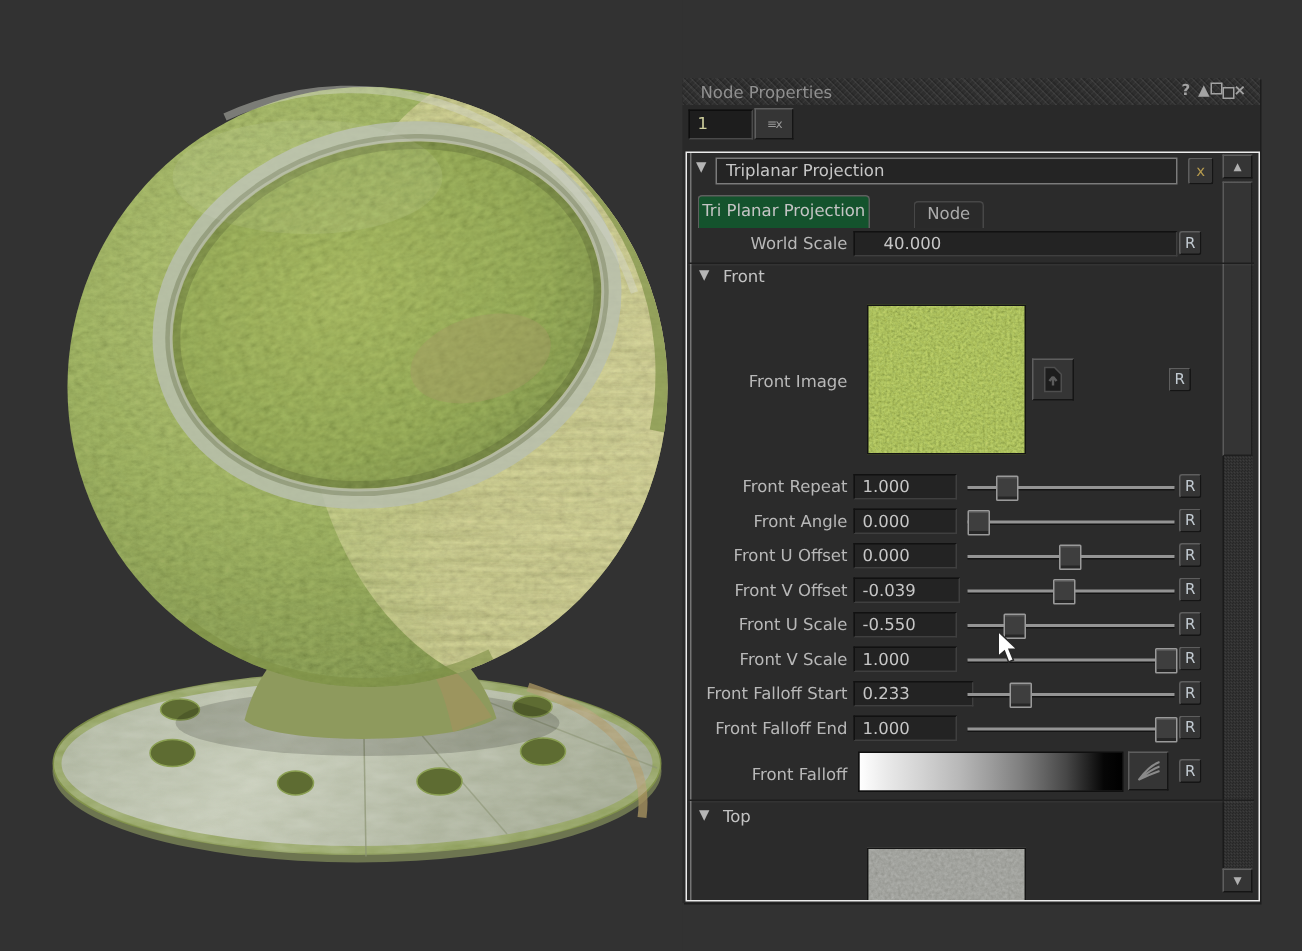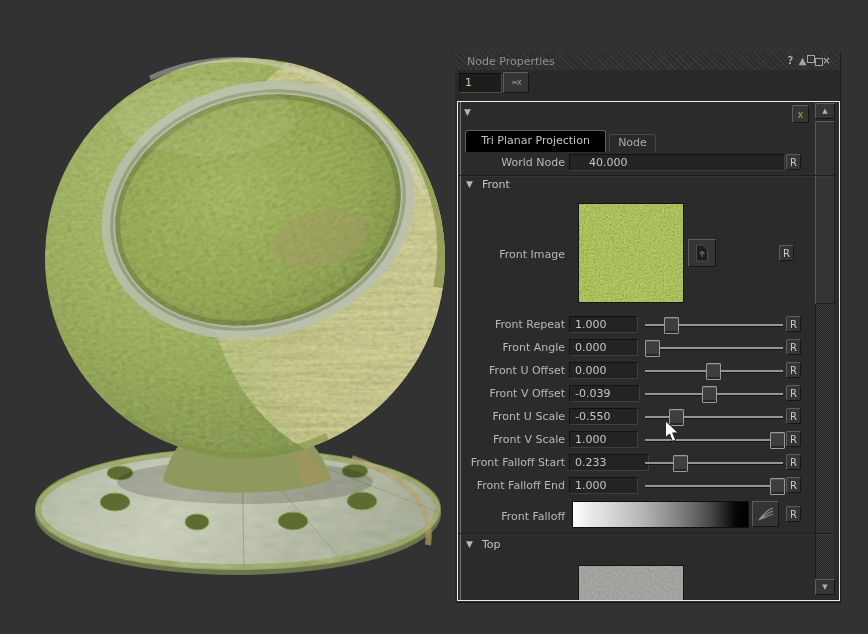--- a/index.html
+++ b/index.html
@@ -44,21 +44,21 @@
   .form{left:2px;top:49px;width:381px;height:498px;border:1px solid #ececec;
     background:#2b2b2b;overflow:hidden;}
   .form::before{content:"";position:absolute;left:2px;top:0;bottom:0;width:1px;background:#8f8f8f;opacity:.75;}
 
   .tri{color:#b5b5b5;font-size:9px;}
   .hdr-field{left:19px;top:3px;width:308px;height:18px;background:#242424;
     border:1px solid #7b7b7b;color:#c6c6c6;line-height:16px;padding-left:6px;box-sizing:border-box;}
   .hdr-x{left:334px;top:3px;width:17px;height:18px;font-size:10px;color:#b59a4e;border-radius:2px;}
 
   .tab{box-sizing:border-box;text-align:center;border-radius:3px 3px 0 0;}
-  .tab1{left:7px;top:28px;width:141px;height:22px;background:#000000;
+  .tab1{left:7px;top:28px;width:115px;height:22px;background:#14532d;
     border:1px solid #5f5f5f;border-bottom:none;color:#c4c4c4;line-height:20px;}
   .tab2{left:151px;top:32px;width:47px;height:18px;background:#2a2a2a;
     border:1px solid #474747;border-bottom:none;color:#ababab;line-height:16px;}
 
   .lblbox{left:4px;width:103px;text-align:right;line-height:17px;color:#b8b8b8;white-space:nowrap;}
   .sunken{background:#232323;border:1px solid #111;border-right-color:#3f3f3f;border-bottom-color:#3f3f3f;
     color:#c6c6c6;line-height:15px;padding-left:5px;box-sizing:border-box;height:17px;}
   .rbtn{width:15px;height:16px;border-radius:2px;font-size:10px;color:#c3cbd2;}
 
   .divider{left:1px;width:377px;height:1px;background:#1e1e1e;box-shadow:0 1px 0 rgba(255,255,255,.04);}
@@ -218,31 +218,32 @@
       <span class="tb-ic">×</span>
     </span>
   </div>
 
   <div class="abs idx-field">1</div>
   <button class="abs raised idx-btn">≡x</button>
 
   <div class="abs form">
 
     <span class="abs tri" style="left:6px;top:5px;">▼</span>
+    <div class="abs hdr-field">Triplanar Projection</div>
     <button class="abs raised hdr-x">x</button>
 
     <div class="abs scr-track"></div>
     <button class="abs raised scr-btn" style="top:1px;">▲</button>
     <div class="abs scr-thumb"></div>
     <button class="abs raised scr-btn" style="top:477px;">▼</button>
 
     <div class="abs tab tab1">Tri Planar Projection</div>
     <div class="abs tab tab2">Node</div>
 
-    <div class="abs lblbox" style="top:52px;">World Node</div>
+    <div class="abs lblbox" style="top:52px;">World Scale</div>
     <div class="abs sunken" style="left:111px;top:52px;width:216px;padding-left:19px;">40.000</div>
     <button class="abs raised rbtn" style="left:328px;top:52px;">R</button>
 
     <div class="abs divider" style="top:73px;"></div>
     <span class="abs tri" style="left:8px;top:77px;">▼</span>
     <span class="abs sect-lab" style="left:24px;top:76px;">Front</span>
 
     <div class="abs lblbox" style="top:144px;">Front Image</div>
     <div class="abs thumb" style="left:120px;top:101px;width:104px;height:98px;">
       <svg width="104" height="98">

